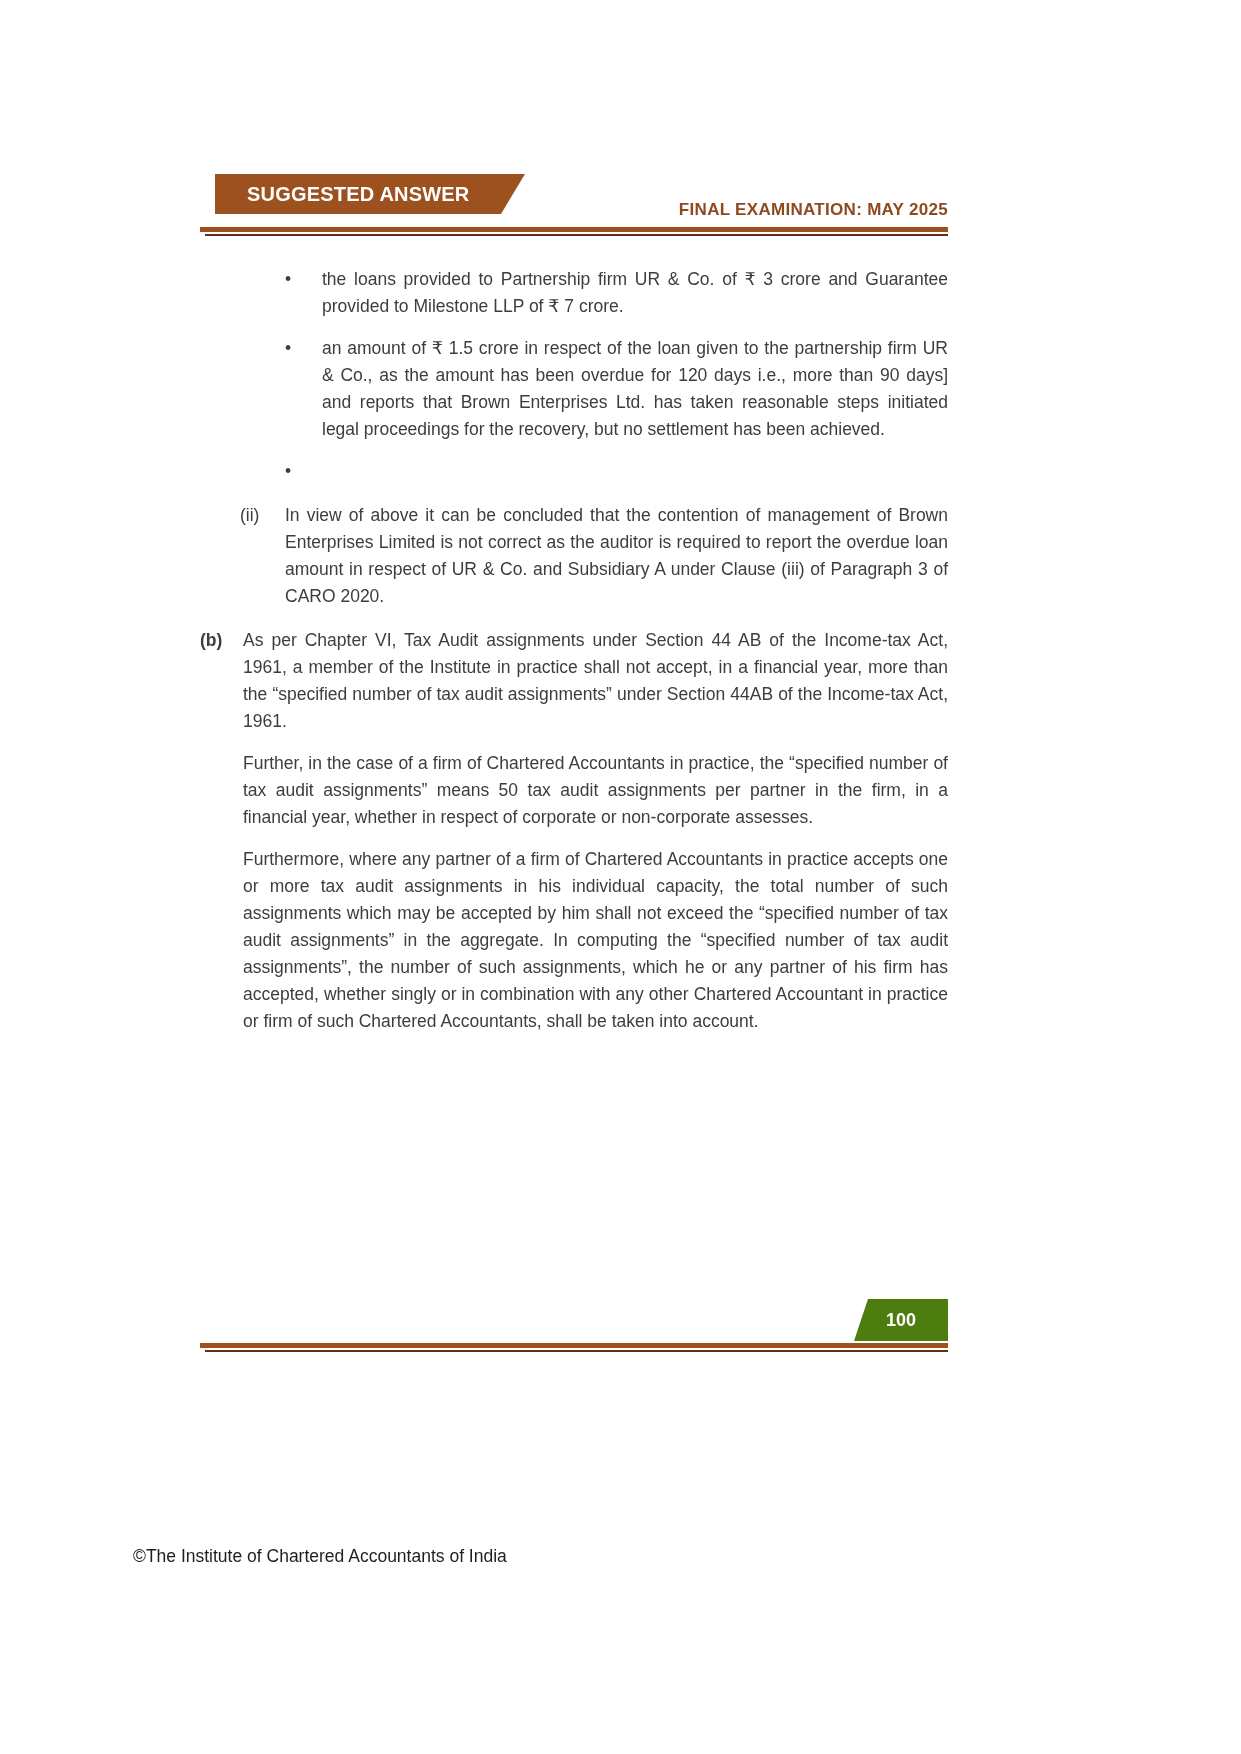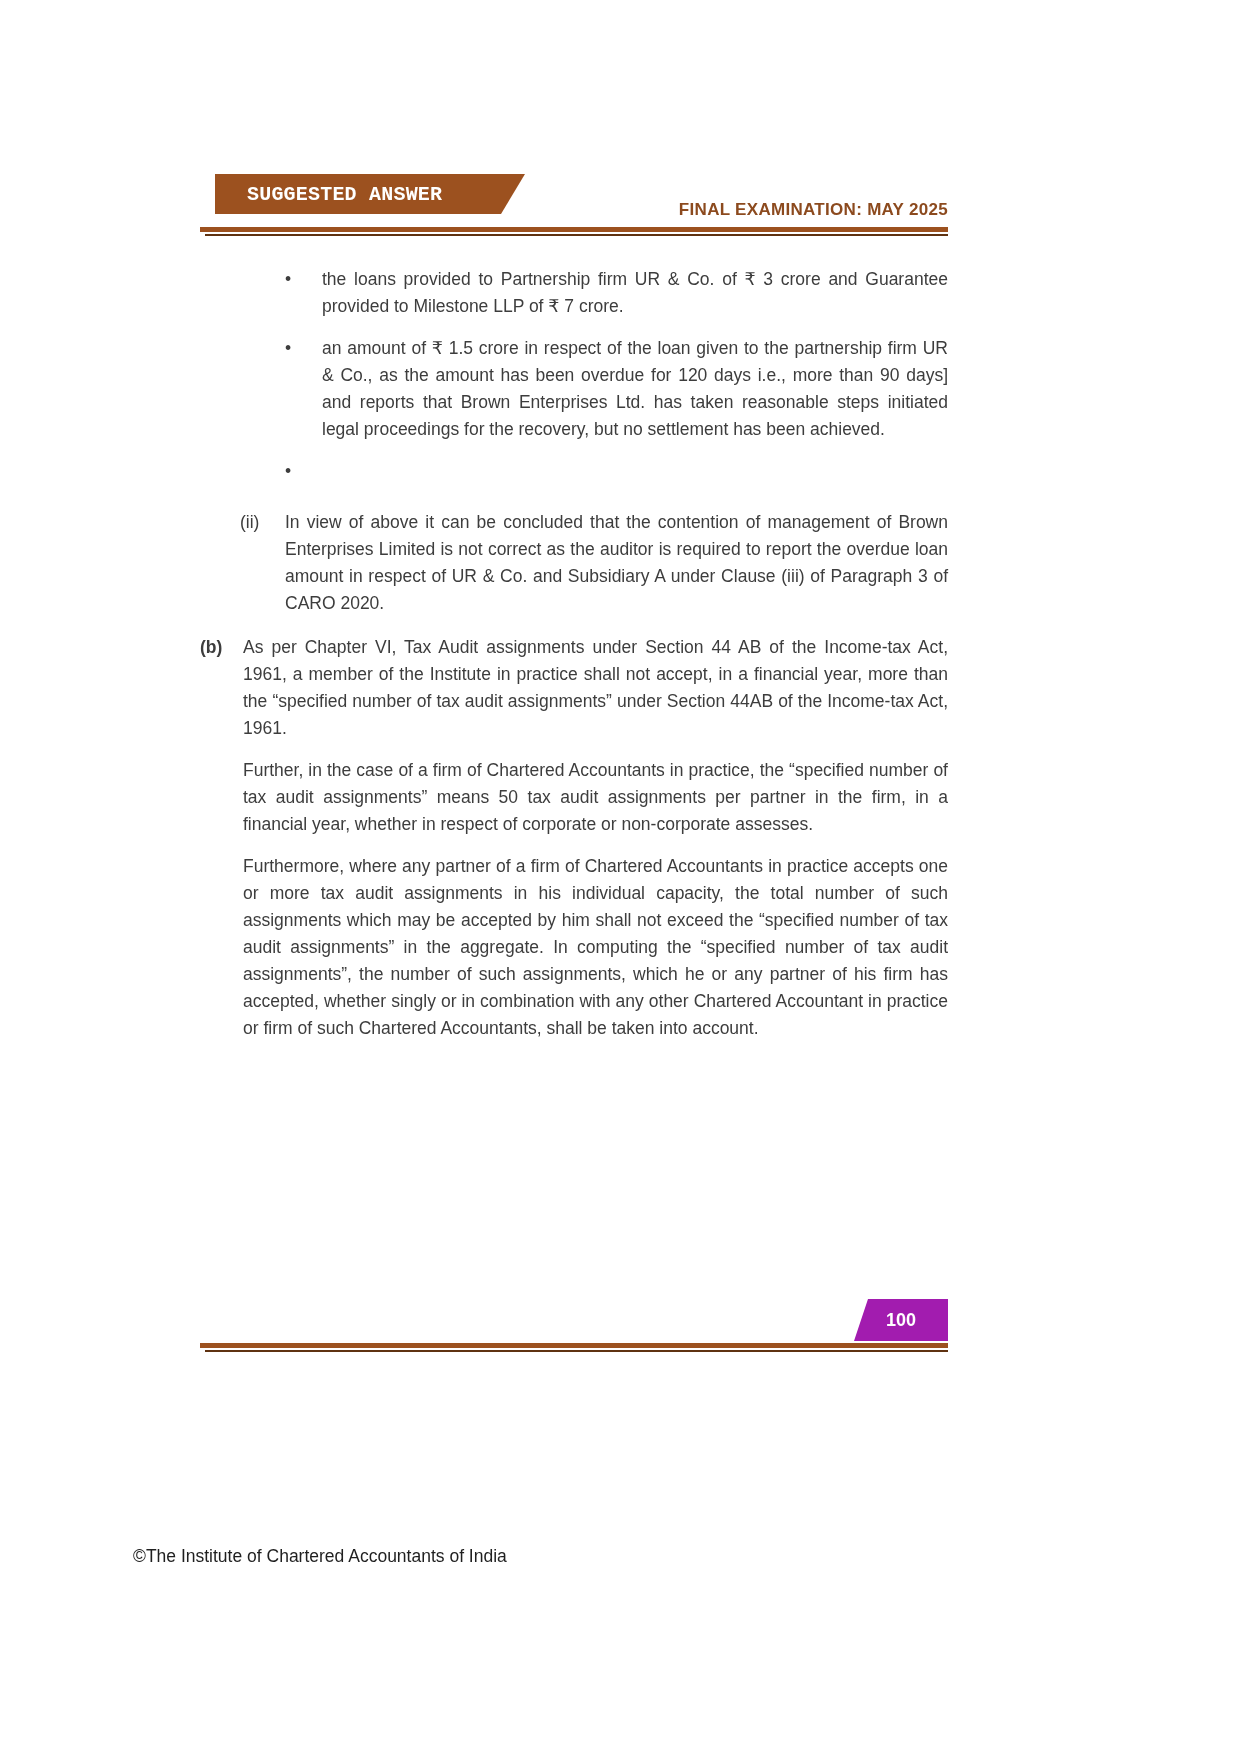--- a/index.html
+++ b/index.html
@@ -23,21 +23,20 @@
     left: 215px;
     top: 174px;
     width: 310px;
     height: 40px;
     background: #9c511f;
     clip-path: polygon(0 0, 100% 0, calc(100% - 24px) 100%, 0 100%);
     display: flex;
     align-items: center;
     padding-left: 32px;
     box-sizing: border-box;
-    font-family: Liberation Mono, monospace;
   }
   .banner span {
     color: #ffffff;
     font-weight: bold;
     font-size: 20px;
     letter-spacing: 0.2px;
   }
   .exam-title {
     position: absolute;
     right: 293px;
@@ -84,21 +83,21 @@
   .bullet-item .marker {
     width: 37px;
     flex: 0 0 37px;
     text-align: left;
   }
   .bullet-item .txt { flex: 1; }
 
   .item-ii {
     display: flex;
     padding-left: 40px;
-    margin-top: 24px;
+    margin-top: 17px;
     margin-bottom: 15px;
   }
   .item-ii .marker {
     width: 45px;
     flex: 0 0 45px;
   }
   .item-ii .txt { flex: 1; }
 
   .item-b {
     display: flex;
@@ -117,21 +116,21 @@
     margin-bottom: 15px;
   }
 
   
   .page-number-box {
     position: absolute;
     left: 854px;
     top: 1299px;
     width: 94px;
     height: 42px;
-    background: #a21caf;
+    background: #4d7c0f;
     clip-path: polygon(14px 0, 100% 0, 100% 100%, 0 100%);
     display: flex;
     align-items: center;
     justify-content: center;
   }
   .page-number-box span {
     color: #ffffff;
     font-weight: bold;
     font-size: 18px;
   }

